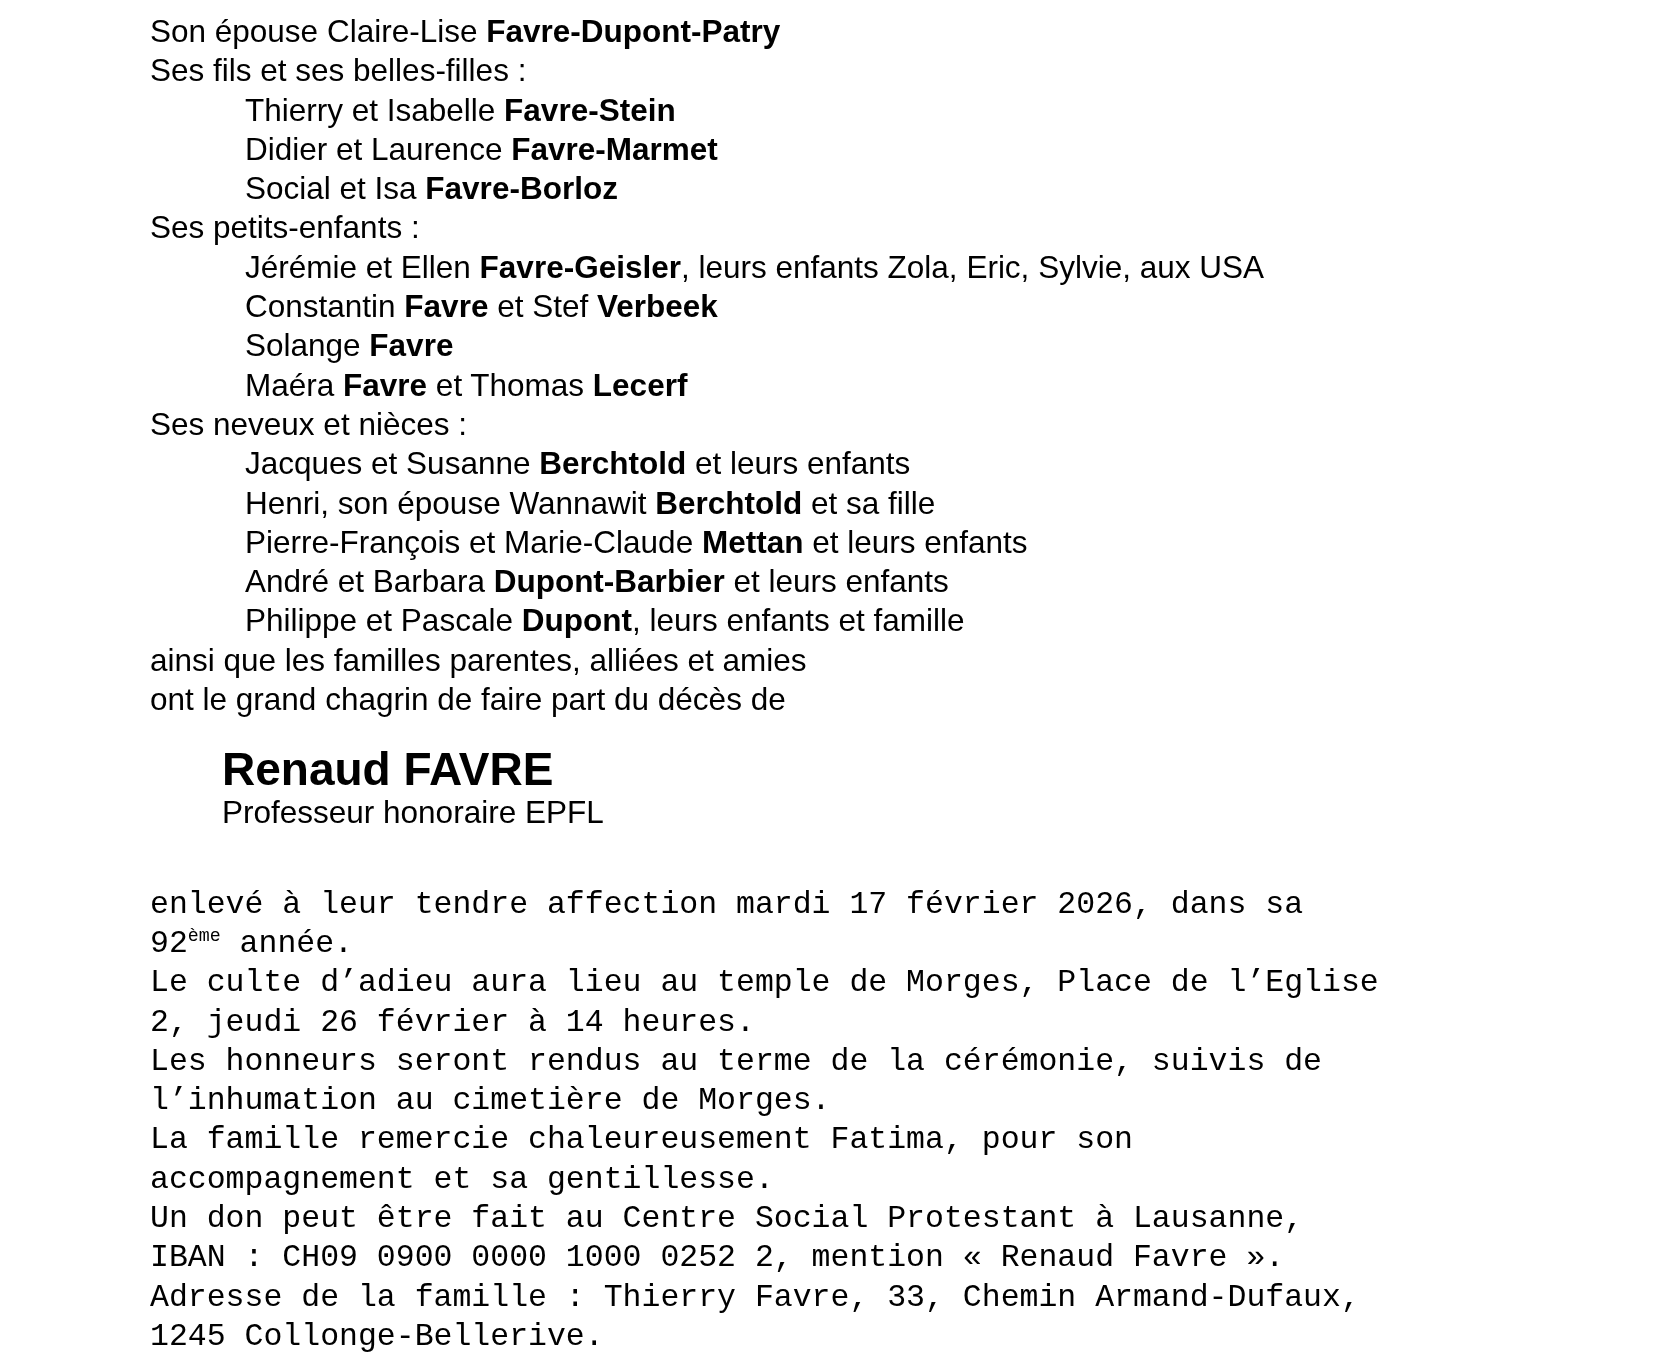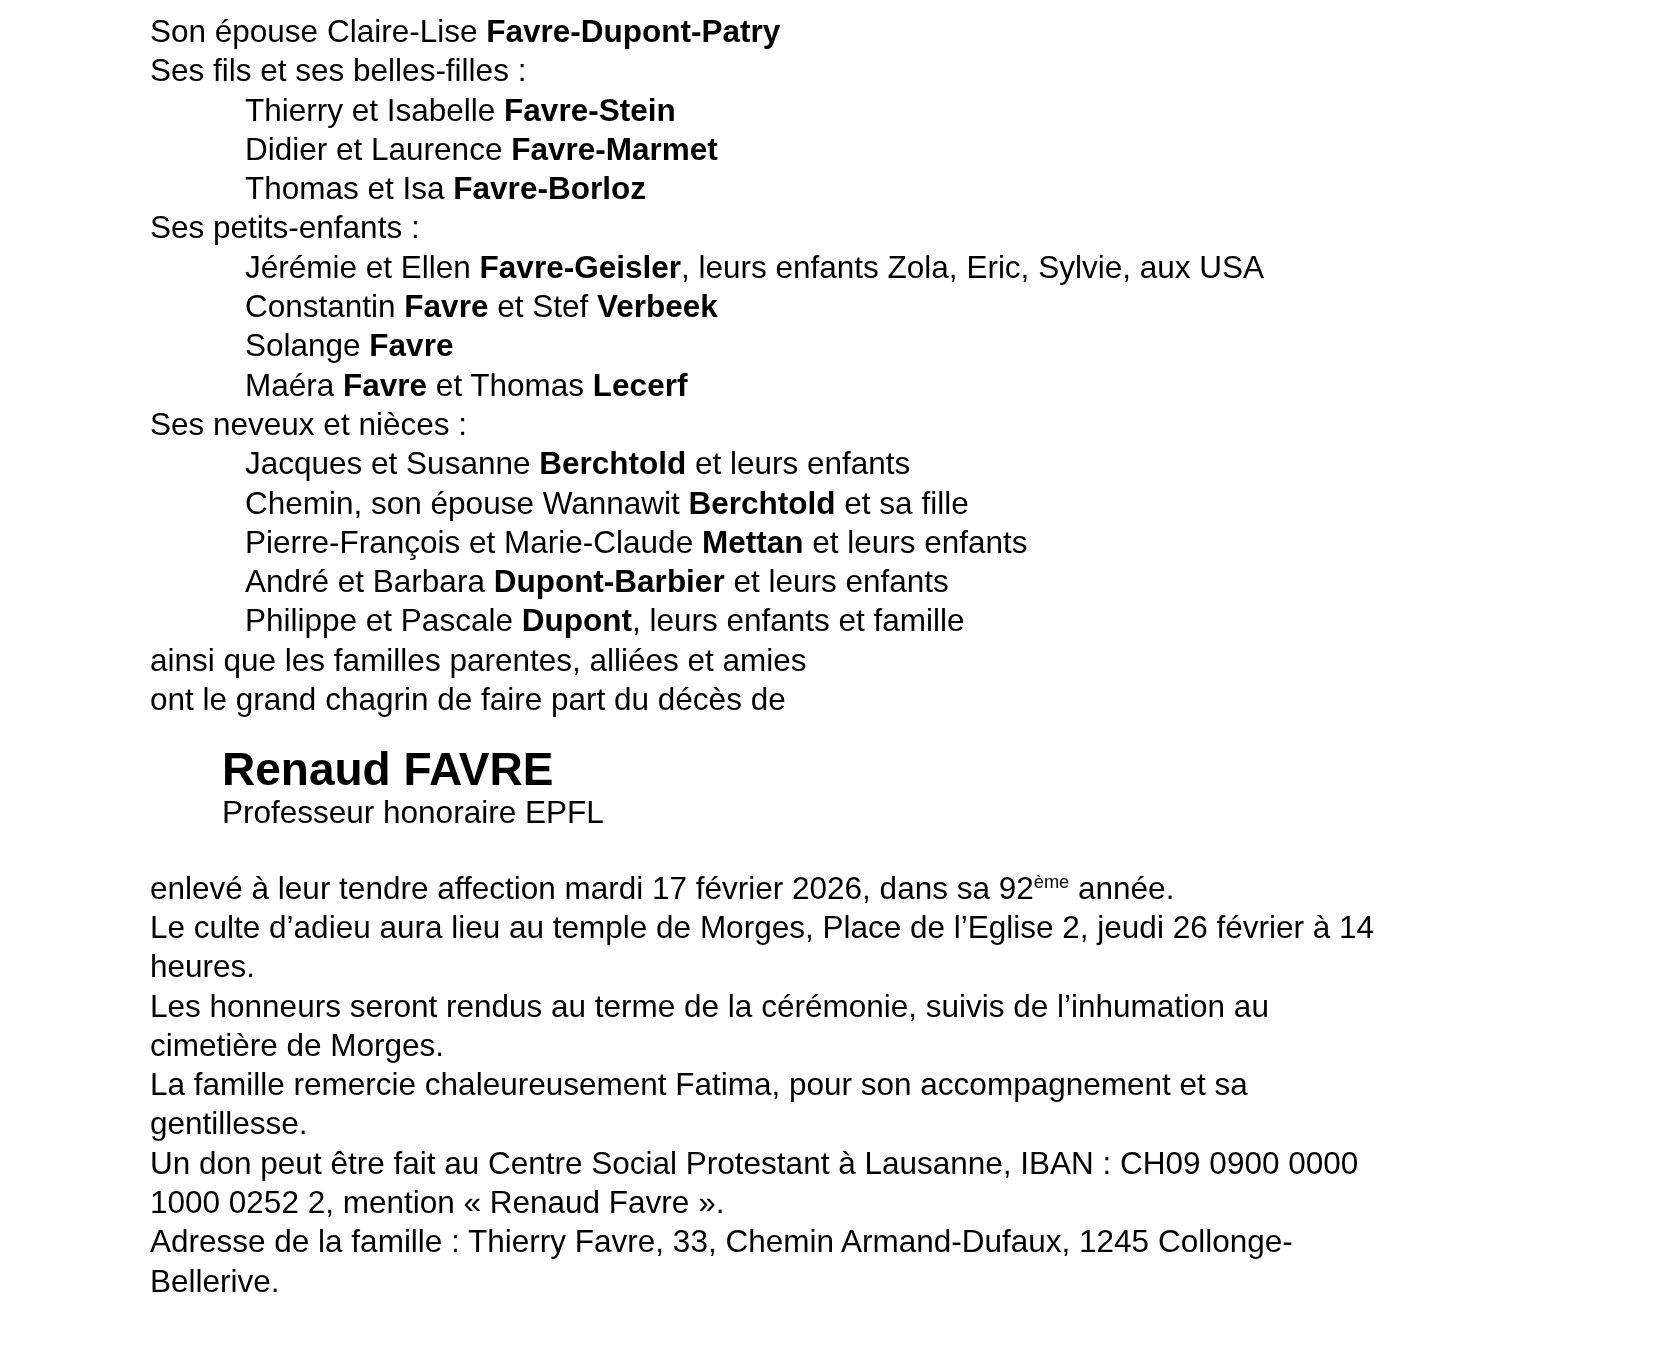--- a/index.html
+++ b/index.html
@@ -48,43 +48,44 @@
   .doc-title {
     font-size: 46px;
     line-height: 48px;
     font-weight: bold;
   }
   .doc-subtitle {
     font-size: 31.5px;
     line-height: 39.3px;
   }
   .paragraphs {
-    margin-top: 36px;
+    margin-top: 52px;
+    font-family: Liberation Mono, monospace;
   }
 </style>
 </head>
 <body>
 
 <div class="page">
   <div class="content">
 
     <div class="family-list">
         <div class="line"><span>Son épouse Claire-Lise </span><span class="bold">Favre-Dupont-Patry</span></div>
         <div class="line"><span>Ses fils et ses belles-filles :</span></div>
         <div class="line indent"><span>Thierry et Isabelle </span><span class="bold">Favre-Stein</span></div>
         <div class="line indent"><span>Didier et Laurence </span><span class="bold">Favre-Marmet</span></div>
-        <div class="line indent"><span>Thomas et Isa </span><span class="bold">Favre-Borloz</span></div>
+        <div class="line indent"><span>Social et Isa </span><span class="bold">Favre-Borloz</span></div>
         <div class="line"><span>Ses petits-enfants :</span></div>
         <div class="line indent"><span>Jérémie et Ellen </span><span class="bold">Favre-Geisler</span><span>, leurs enfants Zola, Eric, Sylvie, aux USA</span></div>
         <div class="line indent"><span>Constantin </span><span class="bold">Favre</span><span> et Stef </span><span class="bold">Verbeek</span></div>
         <div class="line indent"><span>Solange </span><span class="bold">Favre</span></div>
         <div class="line indent"><span>Maéra </span><span class="bold">Favre</span><span> et Thomas </span><span class="bold">Lecerf</span></div>
         <div class="line"><span>Ses neveux et nièces :</span></div>
         <div class="line indent"><span>Jacques et Susanne </span><span class="bold">Berchtold</span><span> et leurs enfants</span></div>
-        <div class="line indent"><span>Chemin, son épouse Wannawit </span><span class="bold">Berchtold</span><span> et sa fille</span></div>
+        <div class="line indent"><span>Henri, son épouse Wannawit </span><span class="bold">Berchtold</span><span> et sa fille</span></div>
         <div class="line indent"><span>Pierre-François et Marie-Claude </span><span class="bold">Mettan</span><span> et leurs enfants</span></div>
         <div class="line indent"><span>André et Barbara </span><span class="bold">Dupont-Barbier</span><span> et leurs enfants</span></div>
         <div class="line indent"><span>Philippe et Pascale </span><span class="bold">Dupont</span><span>, leurs enfants et famille</span></div>
         <div class="line"><span>ainsi que les familles parentes, alliées et amies</span></div>
         <div class="line"><span>ont le grand chagrin de faire part du décès de</span></div>
       </div>
 
     <div class="title-block">
       <div class="doc-title">Renaud FAVRE</div>
       <div class="doc-subtitle">Professeur honoraire EPFL</div>

